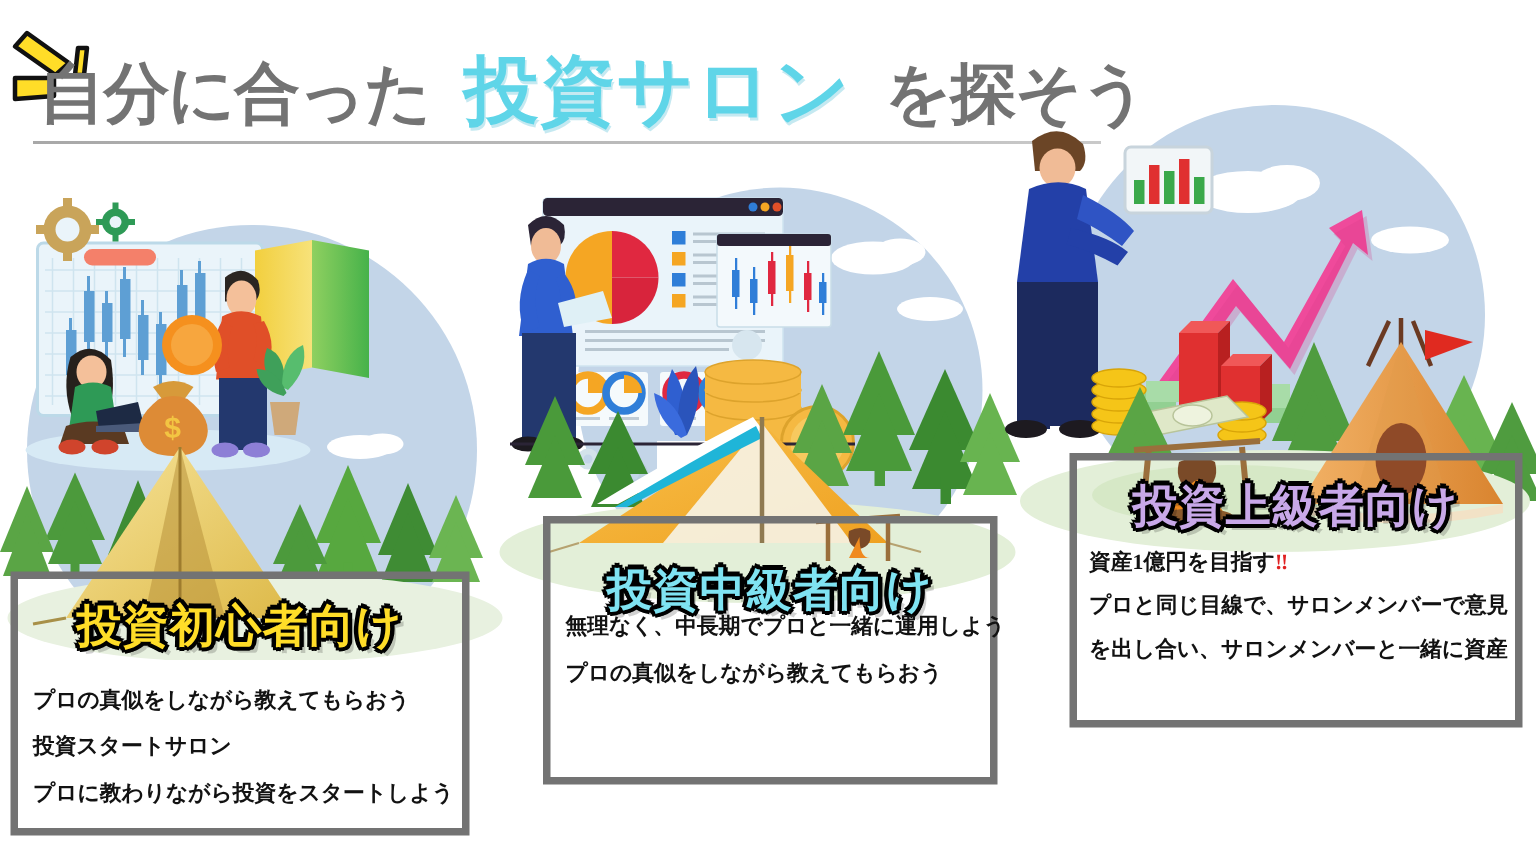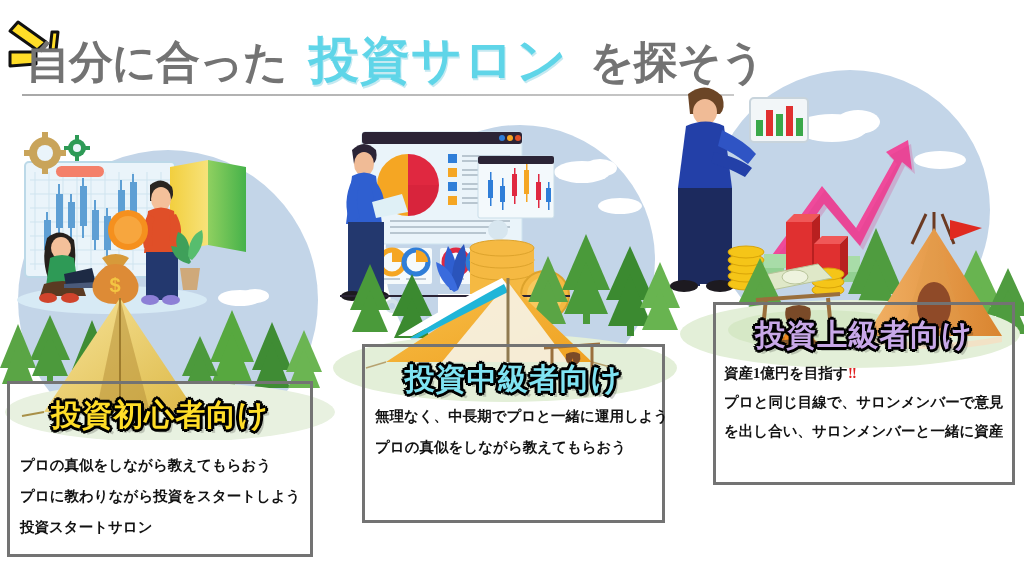--- a/index.html
+++ b/index.html
@@ -26,21 +26,21 @@
     color:#5fd5e8;margin:0 22px;font-size:50px;letter-spacing:1px;
     text-shadow:1px 2px 0 rgba(150,215,230,.55);
   }
 
   
   .scene{position:absolute;}
   .scene svg{display:block;}
 
   
   .card{
-    position:absolute;background:transparent;border:3px solid #737373;
+    position:absolute;background:transparent;border:5px solid #737373;
     box-sizing:border-box;
   }
   .card-inner{position:relative;width:100%;height:100%;}
   .card-heading{
     position:absolute;left:0;width:100%;text-align:center;
     font-size:30px;font-weight:bold;letter-spacing:1px;white-space:nowrap;
   }
   .card-body{
     position:absolute;left:0;width:100%;box-sizing:border-box;
     font-size:14.5px;font-weight:bold;color:#121212;line-height:31px;
@@ -70,21 +70,21 @@
       -3px 0 0 #000, 3px 0 0 #000, 0 -3px 0 #000, 0 3px 0 #000,
       4px 4px 0 rgba(0,0,0,.18);
   }
 
   
   #card-beginner{left:7px;top:381px;width:306px;height:176px;}
   #card-beginner .card-heading{top:11px;}
   #card-beginner .card-body{top:66px;padding-left:10px;}
 
   #card-intermediate{left:362px;top:344px;width:303px;height:179px;}
-  #card-intermediate .card-heading{top:12px;}
+  #card-intermediate .card-heading{top:24px;}
   #card-intermediate .card-body{top:54px;padding-left:10px;}
 
   #card-advanced{left:713px;top:302px;width:302px;height:183px;}
   #card-advanced .card-heading{top:10px;}
   #card-advanced .card-body{top:54px;padding-left:8px;line-height:29px;}
 </style>
 </head>
 <body>
 
 <div id="stage">
@@ -581,22 +581,22 @@
         <path d="M216 268 q68 14 136 0 l0 6 q-68 14 -136 0z" fill="#f2e2c6"></path>
       </g>
     </svg>
   </div>
 
   <div class="card" id="card-beginner">
     <div class="card-inner">
       <div class="card-heading out-yellow">投資初心者向け</div>
       <div class="card-body">
         <div class="ln">プロの真似をしながら教えてもらおう</div>
+        <div class="ln">投資スタートサロン</div>
         <div class="ln">プロに教わりながら投資をスタートしよう</div>
-        <div class="ln">投資スタートサロン</div>
       </div>
     </div>
   </div>
 
   <div class="card" id="card-intermediate">
     <div class="card-inner">
       <div class="card-heading out-cyan">投資中級者向け</div>
       <div class="card-body">
         <div class="ln">無理なく、中長期でプロと一緒に運用しよう</div>
         <div class="ln">プロの真似をしながら教えてもらおう</div>

